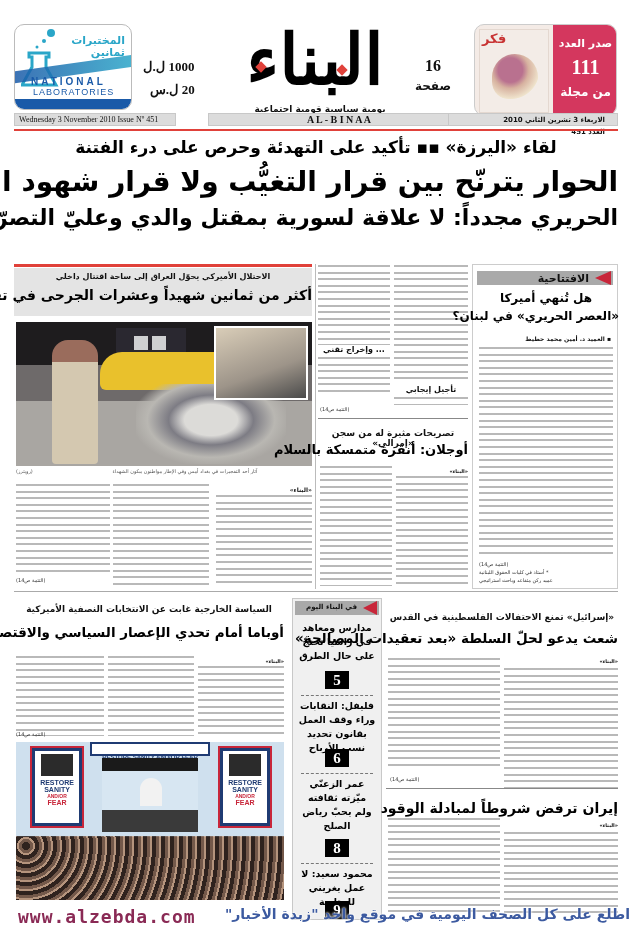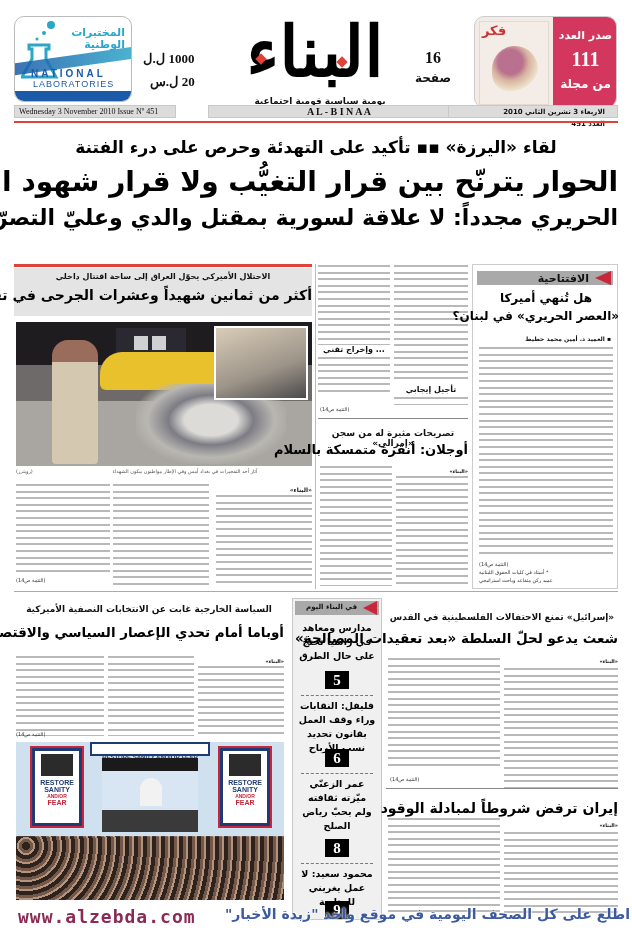--- a/index.html
+++ b/index.html
@@ -14,33 +14,33 @@
   .hr-red { background: #e0413a; height: 3px; }
   .headline { font-family: "DejaVu Sans", sans-serif; font-weight: bold; color: #000; white-space: nowrap; }
   .vline { width: 1px; background: #bbb; }
   .photo { overflow: hidden; }
   .numbox { background: #000; color: #fff; font-family: "Liberation Serif", serif; font-weight: bold; font-size: 15px; width: 24px; height: 18px; line-height: 18px; text-align: center; margin: 0 auto; }
   .dash-sep { border-top: 1px dashed #777; margin: 0 8px; }
 </style>
 </head>
 <body>
 
-<div class="abs" style="left:0;top:0;width:504px;height:125px;">
+<div class="abs" style="left:0;top:8px;width:504px;height:125px;">
 
   <div class="abs" style="left:14px;top:16px;width:118px;height:86px;border:1px solid #bbb;border-radius:10px;background:#fff;overflow:hidden;">
     <svg class="abs" style="left:6px;top:2px;" width="40" height="60" viewBox="0 0 40 60">
       <circle cx="30" cy="6" r="4" fill="#2aa6c8"></circle>
       <circle cx="23" cy="14" r="2" fill="#2aa6c8"></circle>
       <circle cx="16" cy="20" r="1.5" fill="#2aa6c8"></circle>
       <path d="M8 26 h20 v4 h-3 v10 l10 18 h-34 l10 -18 v-10 h-3 z" fill="none" stroke="#2aa6c8" stroke-width="3"></path>
     </svg>
     <div class="abs" style="left:0;top:38px;width:118px;height:12px;background:linear-gradient(90deg,#1a5aa8,#2aa6c8);transform:skewY(-8deg);opacity:.85;"></div>
     <div class="abs rtl" style="right:6px;top:10px;font-size:11px;line-height:12px;color:#2aa6c8;font-weight:bold;">
       <div>المختبرات</div>
-      <div>الوطنية</div>
+      <div>ثمانين</div>
     </div>
     <div class="abs" style="left:16px;top:51px;font-family:'Liberation Sans',sans-serif;font-size:10px;letter-spacing:3px;color:#1a5aa8;font-weight:bold;">NATIONAL</div>
     <div class="abs" style="left:18px;top:62px;font-family:'Liberation Sans',sans-serif;font-size:9px;letter-spacing:1px;color:#1a5aa8;">LABORATORIES</div>
     <div class="abs" style="left:0;bottom:0;width:118px;height:10px;background:#1a5aa8;"></div>
   </div>
 
   <div class="abs" style="left:143px;top:51px;font-family:'Liberation Serif',serif;font-weight:bold;font-size:13px;direction:rtl;">1000 ل.ل</div>
   <div class="abs" style="left:150px;top:74px;font-family:'Liberation Serif',serif;font-weight:bold;font-size:13px;direction:rtl;">20 ل.س</div>
 
   <div class="abs center" style="left:180px;top:12px;width:270px;font-family:'DejaVu Serif',serif;font-weight:bold;font-size:70px;line-height:80px;color:#000;">البناء</div>

